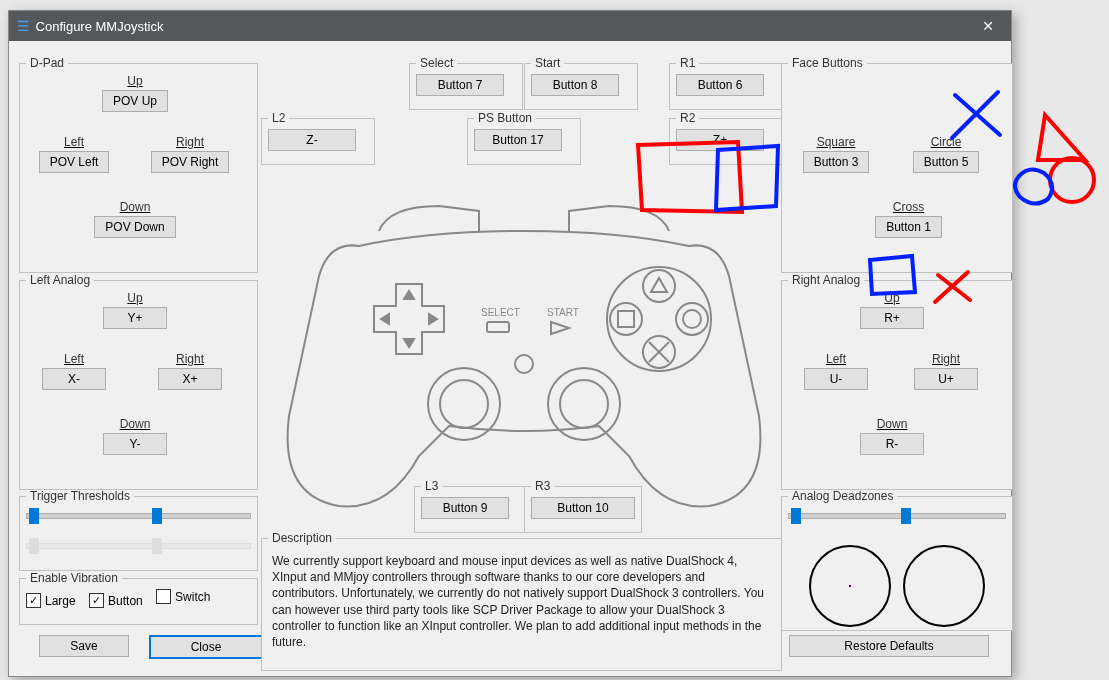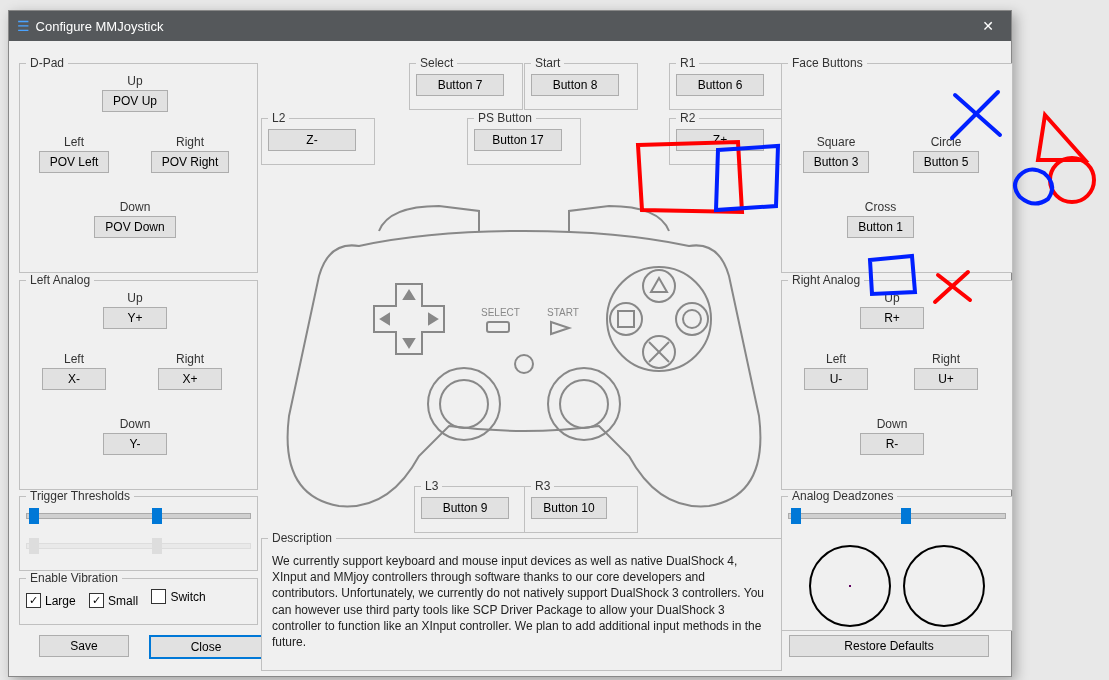--- a/index.html
+++ b/index.html
@@ -48,21 +48,21 @@
   border: 1px solid #adadad;
   padding: 3px 10px;
   font-size: 12px;
   min-width: 64px;
   text-align:center;
   cursor:pointer;
   font-family: inherit;
 }
 .lbl { font-size:12px; color:#333; display:block; text-align:center; margin-bottom:2px;}
 
-.subgrp { position:absolute; text-align:center; }
+.subgrp { position:absolute; text-align:center;text-decoration:underline; }
 
 
 .slider-track { position:relative; height:4px; background:#d0d0d0; border:1px solid #aaa; }
 .slider-thumb { position:absolute; top:-6px; width:10px; height:16px; background:#0078d7; }
 .slider-wrap { height:24px; margin-top:6px;}
 
 .check { display:inline-flex; align-items:center; gap:4px; margin-right:10px;}
 .check .box{width:13px;height:13px;border:1px solid #333;background:#fff;display:inline-flex;align-items:center;justify-content:center;font-size:11px;line-height:1;}
 
 .desc-text{font-size:12px;color:#222;line-height:1.35;padding:4px;}
@@ -141,21 +141,21 @@
     </fieldset>
 
     <fieldset style="left:10px;top:530px;width:225px;height:42px;">
       <legend>Enable Vibration</legend>
       <span class="check">
           <span class="box">✓</span>
           <span>Large</span>
         </span>
       <span class="check">
           <span class="box">✓</span>
-          <span>Small</span>
+          <span>Button</span>
         </span>
       <span class="check">
           <span class="box"></span>
           <span>Switch</span>
         </span>
     </fieldset>
 
     <button class="btn" style="position:absolute;left:30px;top:594px;width:90px;">Save</button>
     <button class="btn" style="position:absolute;left:140px;top:594px;width:114px;border:2px solid #0078d7;">Close</button>
 
@@ -224,39 +224,39 @@
           <circle cx="315" cy="218" r="24"></circle>
       </g>
     </svg>
 
     <fieldset style="left:405px;top:438px;width:100px;height:42px;">
       <legend>L3</legend>
       <button class="btn" style="width:88px">Button 9</button>
     </fieldset>
     <fieldset style="left:515px;top:438px;width:100px;height:42px;">
       <legend>R3</legend>
-      <button class="btn" style="width:76px">Button 10</button>
+      <button class="btn" style="width:104px">Button 10</button>
     </fieldset>
 
     <fieldset style="left:252px;top:490px;width:507px;height:128px;">
       <legend>Description</legend>
       <div class="desc-text">We currently support keyboard and mouse input devices as well as native DualShock 4, XInput and MMjoy controllers through software thanks to our core developers and contributors. Unfortunately, we currently do not natively support DualShock 3 controllers. You can however use third party tools like SCP Driver Package to allow your DualShock 3 controller to function like an XInput controller. We plan to add additional input methods in the future.</div>
     </fieldset>
 
     <fieldset style="left:772px;top:15px;width:218px;height:205px;">
       <legend>Face Buttons</legend>
       <div class="subgrp" style="left:4px;top:65px;width:100px;">
         <span class="lbl">Square</span>
         <button class="btn">Button 3</button>
       </div>
       <div class="subgrp" style="left:114px;top:65px;width:100px;">
         <span class="lbl">Circle</span>
         <button class="btn">Button 5</button>
       </div>
-      <div class="subgrp" style="left:51px;top:130px;width:95px;">
+      <div class="subgrp" style="left:79px;top:130px;width:95px;">
         <span class="lbl">Cross</span>
         <button class="btn">Button 1</button>
       </div>
     </fieldset>
 
     <fieldset style="left:772px;top:232px;width:218px;height:205px;">
       <legend>Right Analog</legend>
       <div class="subgrp" style="left:70px;top:4px;width:80px;">
         <span class="lbl">Up</span>
         <button class="btn">R+</button>

